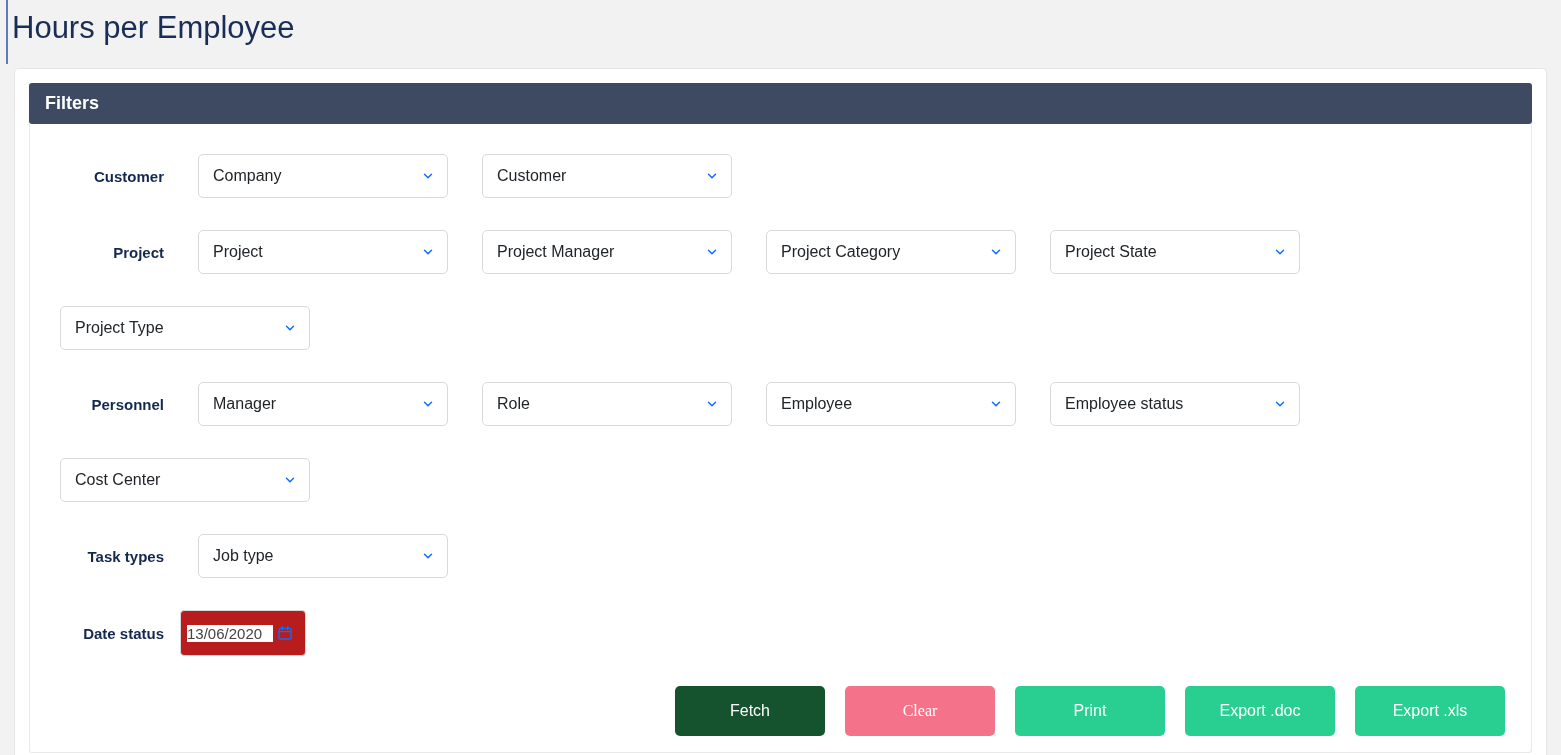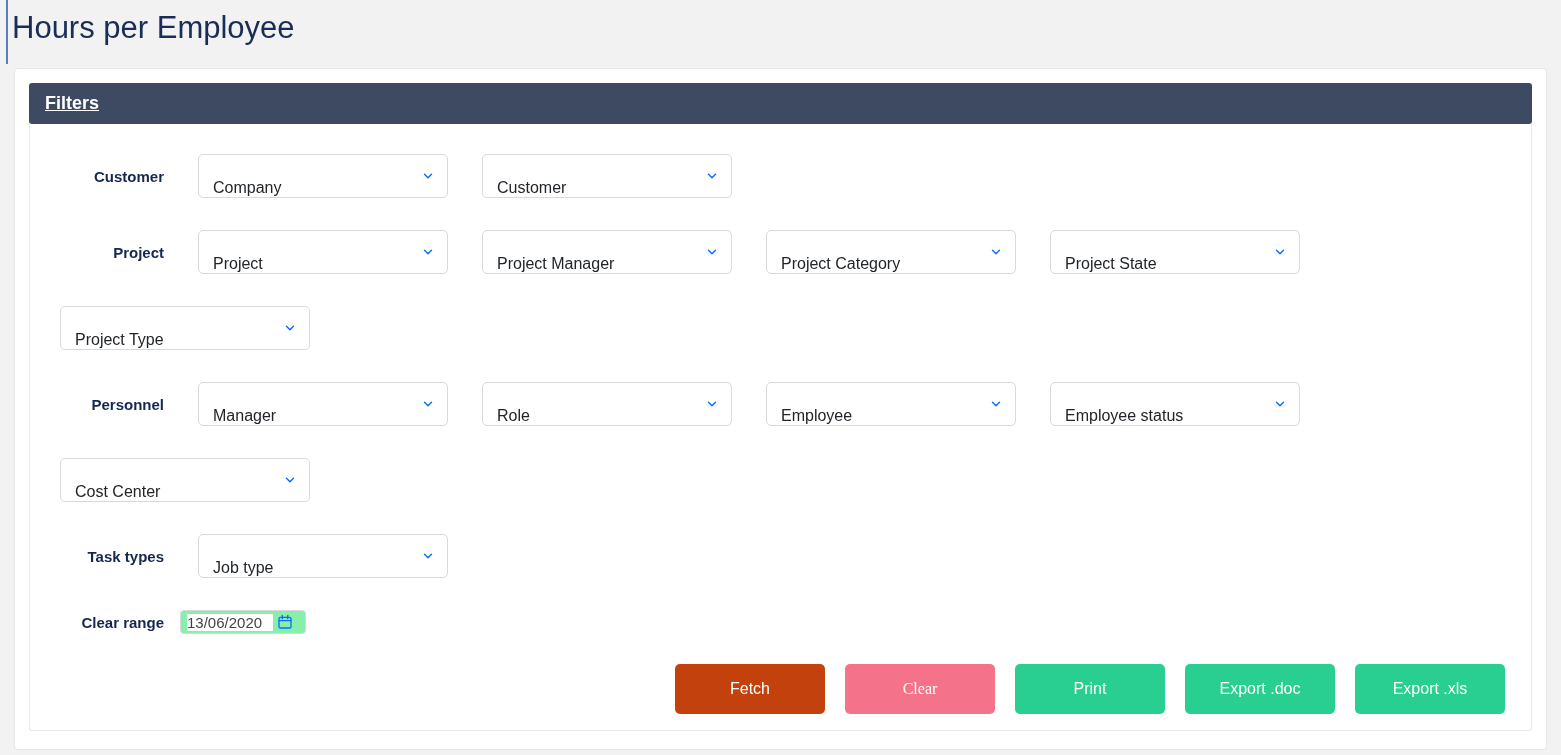--- a/index.html
+++ b/index.html
@@ -27,21 +27,20 @@
     margin: 4px 10px 0 10px;
     padding: 14px 14px 18px 14px;
   }
   .panel-header {
     background: #3e4a61;
     color: #fff;
     font-weight: 600;
     font-size: 18px;
     padding: 10px 16px;
     border-radius: 3px;
-    text-decoration: underline;
   }
   .panel-body {
     border: 1px solid #e9e9e9;
     border-top: none;
     border-radius: 0 0 3px 3px;
     padding: 30px 26px 16px 26px;
     background: #fff;
   }
   .filter-row {
     display: flex;
@@ -59,40 +58,40 @@
     flex-shrink: 0;
   }
   .select {
     position: relative;
     width: 250px;
     height: 44px;
     border: 1px solid #d9d9d9;
     border-radius: 5px;
     background: #fff;
     display: flex;
-    align-items: flex-end;
+    align-items: center;
     padding: 0 40px 0 14px;
     cursor: pointer;
     font-size: 16px;
     color: #212529;
   }
   .select .chev {
     position: absolute;
     right: 12px;
     top: 50%;
     transform: translateY(-50%);
   }
   .chev svg { display:block; }
   .date-input {
     display: flex;
     align-items: center;
     border: 1px solid #d9d9d9;
     border-radius: 4px;
-    background: #86efac;
-    height: 24px;
+    background: #b91c1c;
+    height: 46px;
     padding: 0 10px 0 6px;
     width: 126px;
     gap: 4px;
   }
   .date-input input {
     border: none;
     outline: none;
     font-size: 15px;
     color: #444;
     width: 86px;
@@ -115,21 +114,21 @@
     border: none;
     border-radius: 5px;
     padding: 0 24px;
     height: 50px;
     min-width: 150px;
     font-size: 16px;
     color: #fff;
     cursor: pointer;
     font-family: inherit;
   }
-  .btn-fetch { background: #c2410c; }
+  .btn-fetch { background: #14532d; }
   .btn-clear { background: #f4728a; font-family: Liberation Serif, serif; }
   .btn-green { background: #28cf91; }
   .second-line {
     display:flex;
     gap:34px;
     margin-bottom:32px;
     margin-left:4px;
   }
 </style>
 </head>
@@ -262,21 +261,21 @@
           <span>Job type</span>
           <span class="chev">
             <svg width="14" height="14" viewBox="0 0 24 24" fill="none" stroke="#0d6efd" stroke-width="2.5" stroke-linecap="round" stroke-linejoin="round">
                 <polyline points="6 9 12 15 18 9"></polyline>
               </svg>
           </span>
         </div>
       </div>
 
       <div class="filter-row" style="gap:16px; margin-bottom:10px;">
-        <div class="row-label">Clear range</div>
+        <div class="row-label">Date status</div>
         <div class="date-input">
           <input type="text" value="13/06/2020" style="">
           <span class="cal">
             <svg width="16" height="16" viewBox="0 0 24 24" fill="none" stroke="#0d6efd" stroke-width="2" stroke-linecap="round" stroke-linejoin="round">
                 <rect x="3" y="5" width="18" height="16" rx="2"></rect>
                 <line x1="16" y1="2" x2="16" y2="7"></line>
                 <line x1="8" y1="2" x2="8" y2="7"></line>
                 <line x1="3" y1="10" x2="21" y2="10"></line>
               </svg>
           </span>

